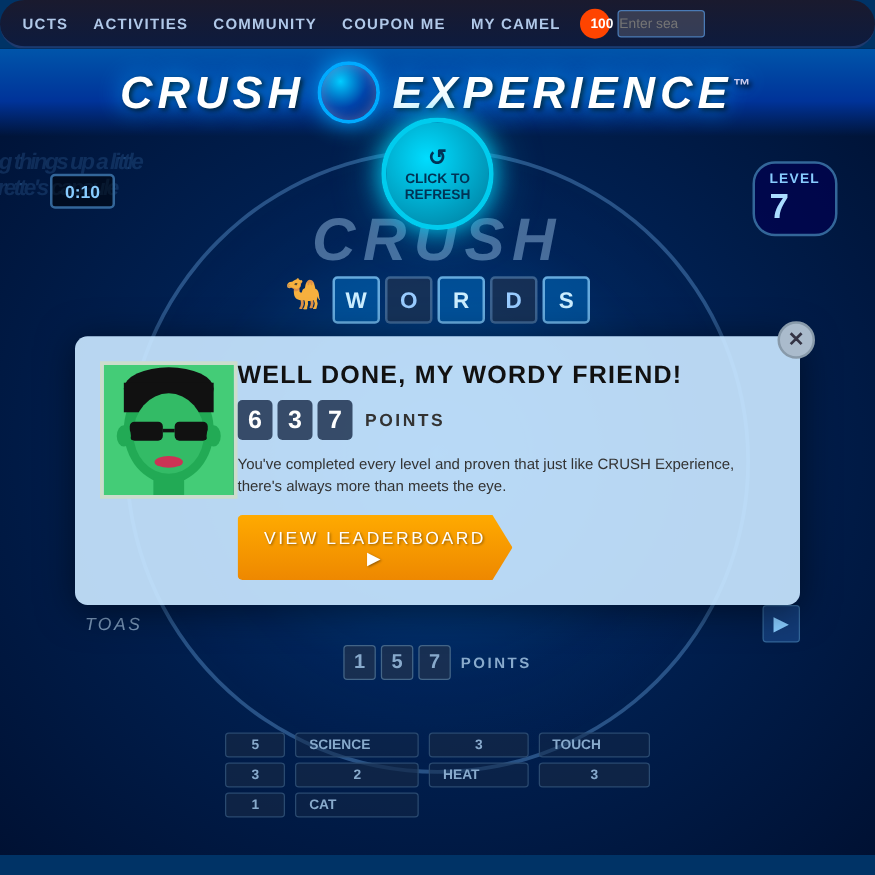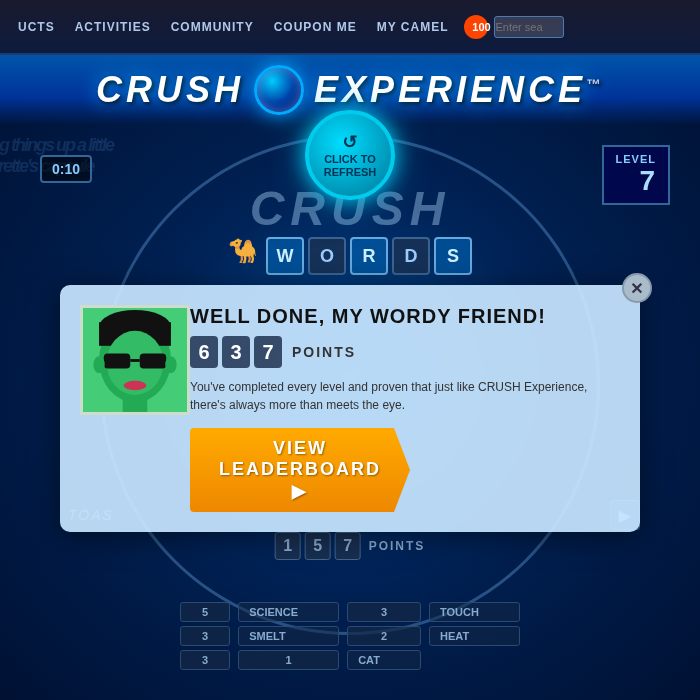--- a/index.html
+++ b/index.html
@@ -7,26 +7,27 @@
       width: 700px;
       height: 700px;
       overflow: hidden;
       font-family: Arial, sans-serif;
       background: #003366;
     }
 
     
     #navbar {
       width: 700px;
-      height: 55px;
+      height: 39px;
       background: linear-gradient(180deg, #1a1a2e 0%, #0d1b3e 100%);
       display: flex;
       align-items: center;
       padding: 0 8px;
       border-bottom: 2px solid #1e3a6e;
+      border-radius: 21px;
     }
     .nav-item {
       color: #b0c8e8;
       font-size: 12px;
       font-weight: bold;
       letter-spacing: 1px;
       text-transform: uppercase;
       padding: 0 10px;
       cursor: pointer;
       white-space: nowrap;
@@ -162,26 +163,26 @@
       z-index: 5;
     }
 
     
     #level-badge {
       position: absolute;
       top: 90px;
       right: 30px;
       background: rgba(0,0,80,0.7);
       border: 2px solid #336699;
-      border-radius: 0;
+      border-radius: 18px;
       color: #88ccff;
       font-size: 11px;
       font-weight: bold;
       padding: 6px 12px;
-      text-align: right;
+      text-align: left;
       z-index: 5;
       text-transform: uppercase;
       letter-spacing: 1px;
     }
     #level-badge .level-num {
       font-size: 28px;
       color: #aaddff;
       display: block;
     }
 
@@ -337,22 +338,22 @@
       background: linear-gradient(180deg, #ffaa00, #ee8800);
       border: none;
       border-radius: 4px;
       padding: 10px 20px;
       cursor: pointer;
       clip-path: polygon(0 0, calc(100% - 16px) 0, 100% 50%, calc(100% - 16px) 100%, 0 100%);
       width: 220px;
     }
     .leaderboard-btn-text {
       color: #fff;
-      font-size: 18px;
-      font-weight: 700;
+      font-size: 14px;
+      font-weight: 400;
       letter-spacing: 2px;
       text-transform: uppercase;
       text-shadow: 1px 1px 2px rgba(0,0,0,0.4);
     }
 
     
     #toast-area {
       position: absolute;
       bottom: 170px;
       left: 68px;
@@ -563,21 +564,20 @@
   </div>
 
   <div id="word-list">
 
     <div class="word-score">5</div>
     <div class="word-name">SCIENCE</div>
     <div class="word-score">3</div>
     <div class="word-name">TOUCH</div>
 
     <div class="word-score">3</div>
-    <div class="word-name">SMELT</div>
     <div class="word-score">2</div>
     <div class="word-name">HEAT</div>
 
     <div class="word-score">3</div>
     <div class="word-score">1</div>
     <div class="word-name">CAT</div>
   </div>
 
 </div>
 

